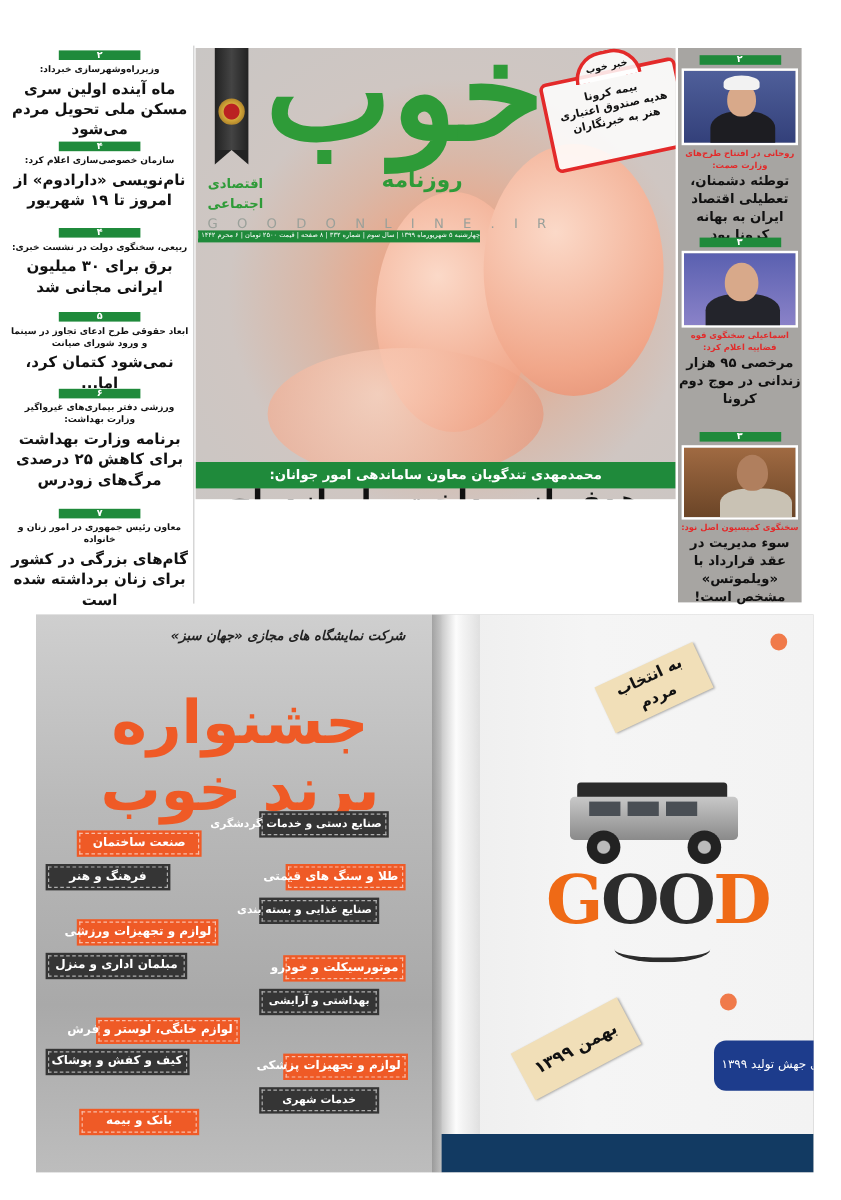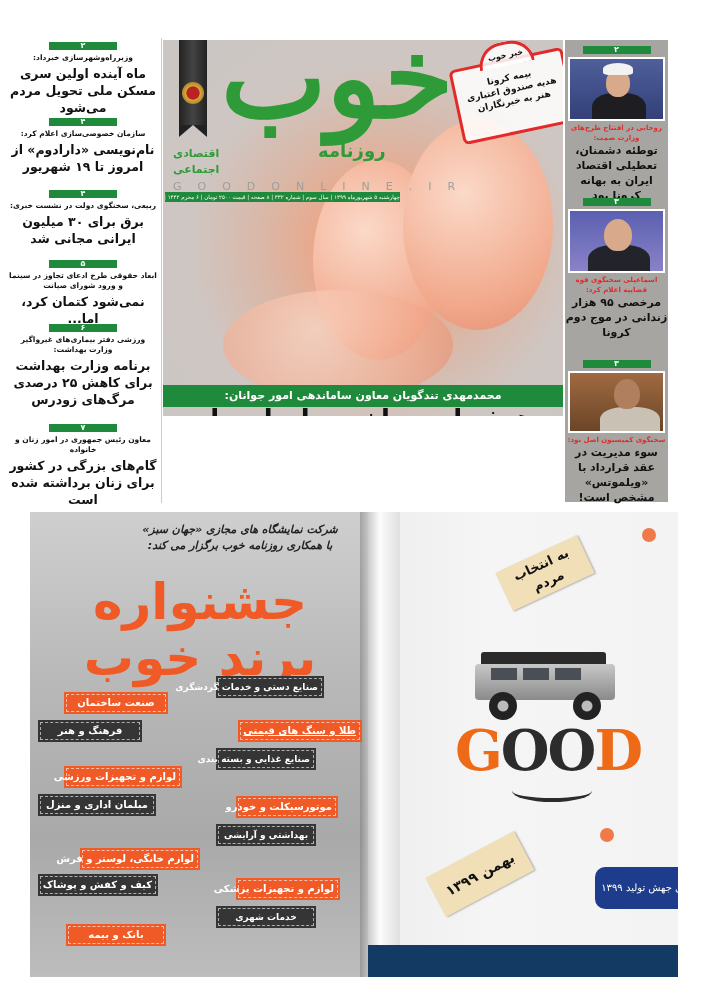--- a/index.html
+++ b/index.html
@@ -174,37 +174,36 @@
   </div>
 </div>
 
 <div class="ad">
   <div class="ad-right"></div>
   <div class="ad-curl"></div>
   <div class="ad-bottom-band"></div>
 
   <div class="ad-intro">
     <div>شرکت نمایشگاه های مجازی «جهان سبز»</div>
-    <div>با همکاری روزنامه خوب برگزار می کند:</div>
   </div>
   <div class="ad-title">
     <div>جشنواره</div>
     <div>برند خوب</div>
   </div>
 
   <div class="tag orange" style="left:34px;top:180px;width:104px;">صنعت ساختمان</div>
   <div class="tag dark" style="left:8px;top:208px;width:104px;">فرهنگ و هنر</div>
   <div class="tag orange" style="left:34px;top:254px;width:118px;">لوازم و تجهیزات ورزشی</div>
   <div class="tag dark" style="left:8px;top:282px;width:118px;">مبلمان اداری و منزل</div>
   <div class="tag orange" style="left:50px;top:336px;width:120px;">لوازم خانگی، لوستر و فرش</div>
   <div class="tag dark" style="left:8px;top:362px;width:120px;">کیف و کفش و پوشاک</div>
   <div class="tag orange" style="left:36px;top:412px;width:100px;">بانک و بیمه</div>
 
   <div class="tag dark" style="left:186px;top:164px;width:108px;font-size:9px;">صنایع دستی و خدمات گردشگری</div>
-  <div class="tag orange" style="left:208px;top:208px;width:124px;text-decoration:underline;">طلا و سنگ های قیمتی</div>
+  <div class="tag orange" style="left:208px;top:208px;width:100px;">طلا و سنگ های قیمتی</div>
   <div class="tag dark" style="left:186px;top:236px;width:100px;font-size:9px;">صنایع غذایی و بسته بندی</div>
   <div class="tag orange" style="left:206px;top:284px;width:102px;">موتورسیکلت و خودرو</div>
   <div class="tag dark" style="left:186px;top:312px;width:100px;font-size:9px;">بهداشتی و آرایشی</div>
   <div class="tag orange" style="left:206px;top:366px;width:104px;">لوازم و تجهیزات پزشکی</div>
   <div class="tag dark" style="left:186px;top:394px;width:100px;font-size:9px;">خدمات شهری</div>
 
   <div class="price-tag" style="left:470px;top:40px;width:90px;height:42px;font-size:13px;line-height:18px;padding-top:3px;transform:rotate(-25deg);">به انتخاب مردم</div>
   <div class="button-pin" style="left:612px;top:16px;"></div>
 
   <div class="jeep">

